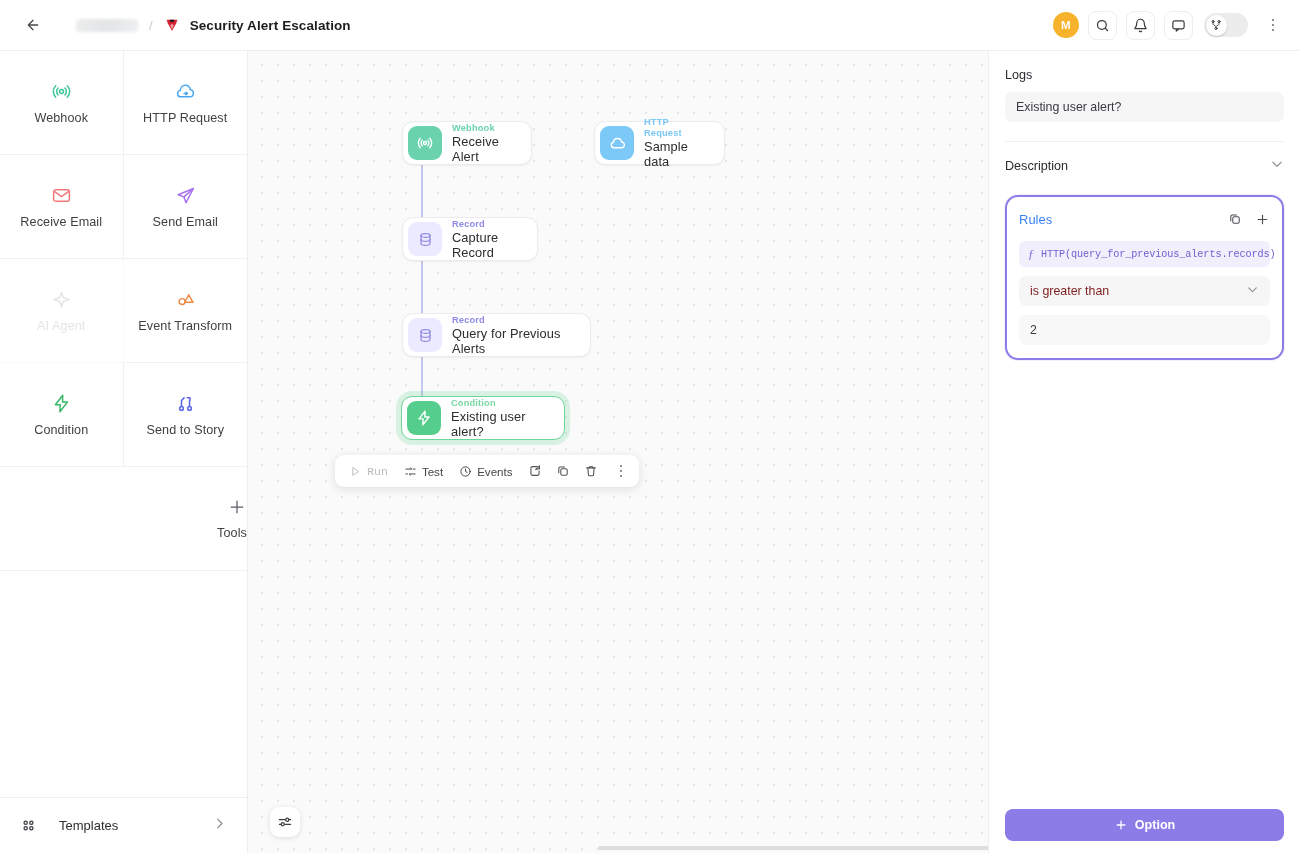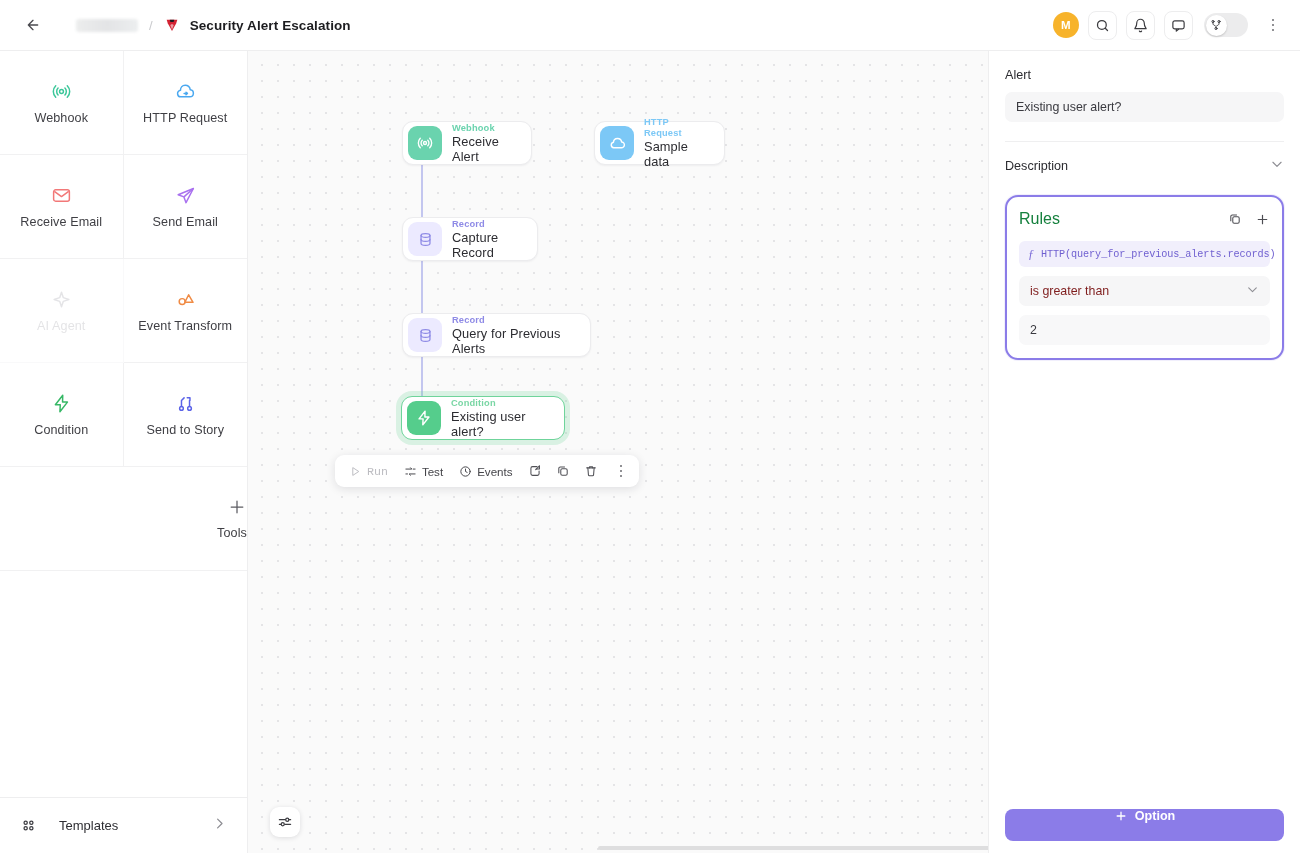--- a/index.html
+++ b/index.html
@@ -188,21 +188,21 @@
   }
   .collapse-row .field-label { margin-top: 0; }
   .collapse-chev { margin-left: auto; color: #8e8e94; }
 
   .rules-card {
     margin-top: 12px; border-radius: 13px; background: #fff;
     border: 2.5px solid #8b7ce8; padding: 11px 12px 13px;
     box-shadow: 0 0 0 1px rgba(139,124,232,.12);
   }
   .rules-head { display: flex; align-items: center; height: 22px; }
-  .rules-title { font-size: 16px; color: #15803d; }
+  .rules-title { font-size: 13px; color: #3b82f6; }
   .rules-actions { margin-left: auto; display: flex; align-items: center; gap: 13px; }
   .rules-act { color: #4c4c52; cursor: pointer; display: flex; }
 
   .formula-input {
     margin-top: 11px; height: 26px; border-radius: 6px; background: #f1effc;
     display: flex; align-items: center; padding: 0 9px; gap: 7px; cursor: text;
   }
   .f-glyph { font-family: "Liberation Serif", serif; font-style: italic; font-size: 12px; color: #7a6ad8; }
   .formula-text {
     font-family: "Liberation Mono", monospace; font-size: 10.2px;
@@ -216,21 +216,21 @@
   .select-chev { margin-left: auto; color: #8e8e94; }
   .value-input {
     margin-top: 9px; height: 30px; border-radius: 7px; background: #f8f8f9;
     display: flex; align-items: center; padding: 0 11px;
     font-size: 12.4px; color: #3a3a40; cursor: text;
   }
 
   .option-btn {
     position: absolute; left: 16px; right: 16px; bottom: 12px; height: 32px;
     border-radius: 8px; background: #8b7ce8; color: #fff;
-    display: flex; justify-content: center; gap: 7px;
+    display: flex; align-items: center; justify-content: center; gap: 7px;
     font-size: 12.6px; font-weight: 600; cursor: pointer; border: none;
     font-family: "Liberation Sans", sans-serif;
   }
 </style>
 </head>
 <body>
 
 <div class="topbar">
   <div class="back-btn">
     <svg width="16" height="16" viewBox="0 0 24 24" fill="none" stroke="currentColor" stroke-width="2" stroke-linecap="round" stroke-linejoin="round">
@@ -506,21 +506,21 @@
         <circle cx="8.6" cy="15.4" r="2.3" fill="#fff"></circle>
     </svg>
   </div>
 
   <div class="canvas-hscroll"></div>
 </div>
 
 <div class="inspector">
 
 
-  <div class="field-label">Alert</div>
+  <div class="field-label">Logs</div>
   <div class="text-input">Existing user alert?</div>
 
   <div class="hr"></div>
 
   <div class="collapse-row">
     <span class="field-label">Description</span>
     <span class="collapse-chev">
       <svg width="14" height="14" viewBox="0 0 24 24" fill="none" stroke="currentColor" stroke-width="2" stroke-linecap="round" stroke-linejoin="round">
           <path d="M5 9l7 7 7-7"></path>
         </svg>

